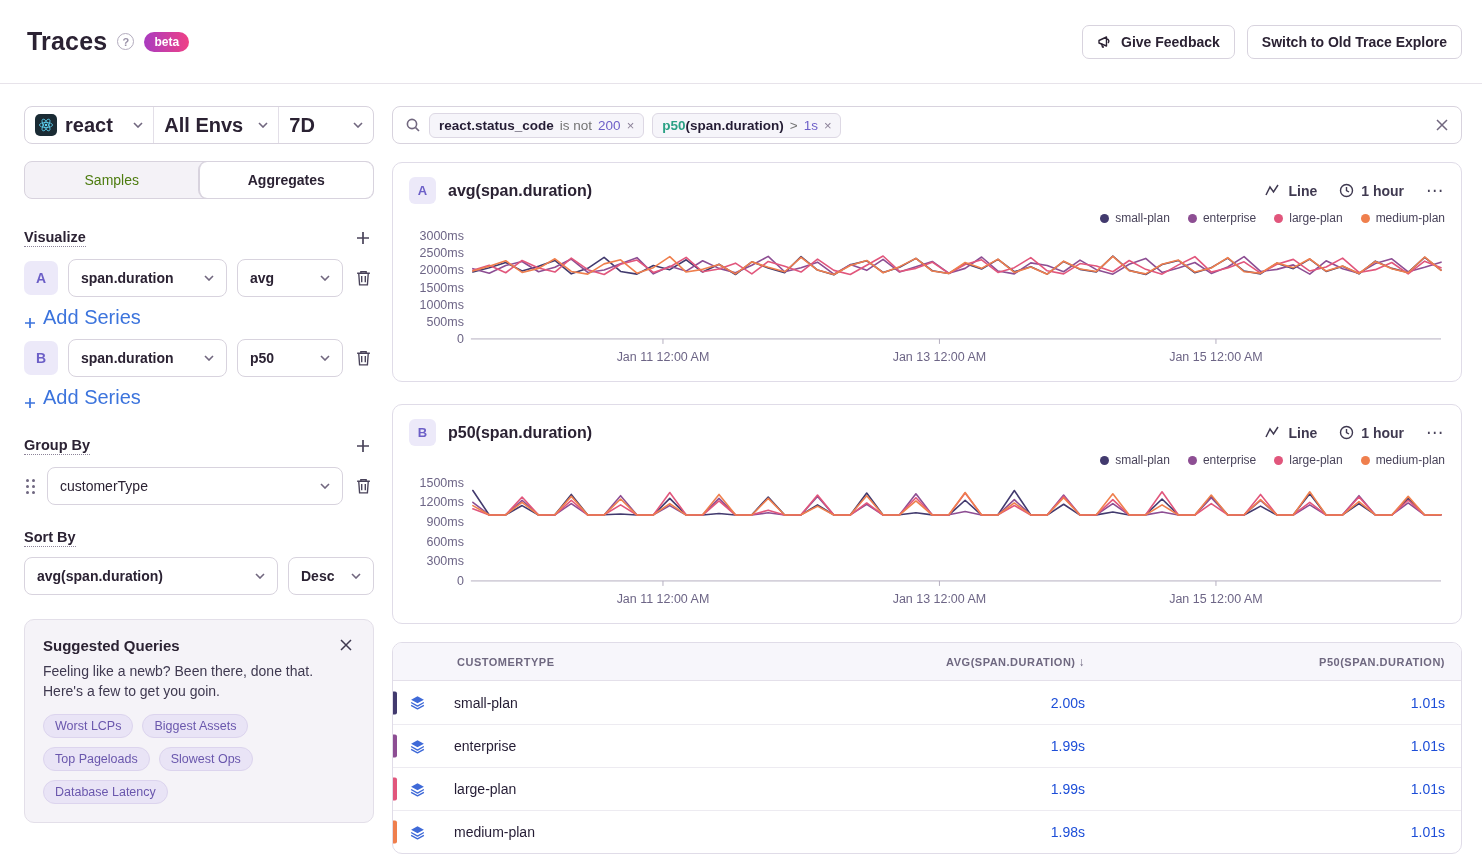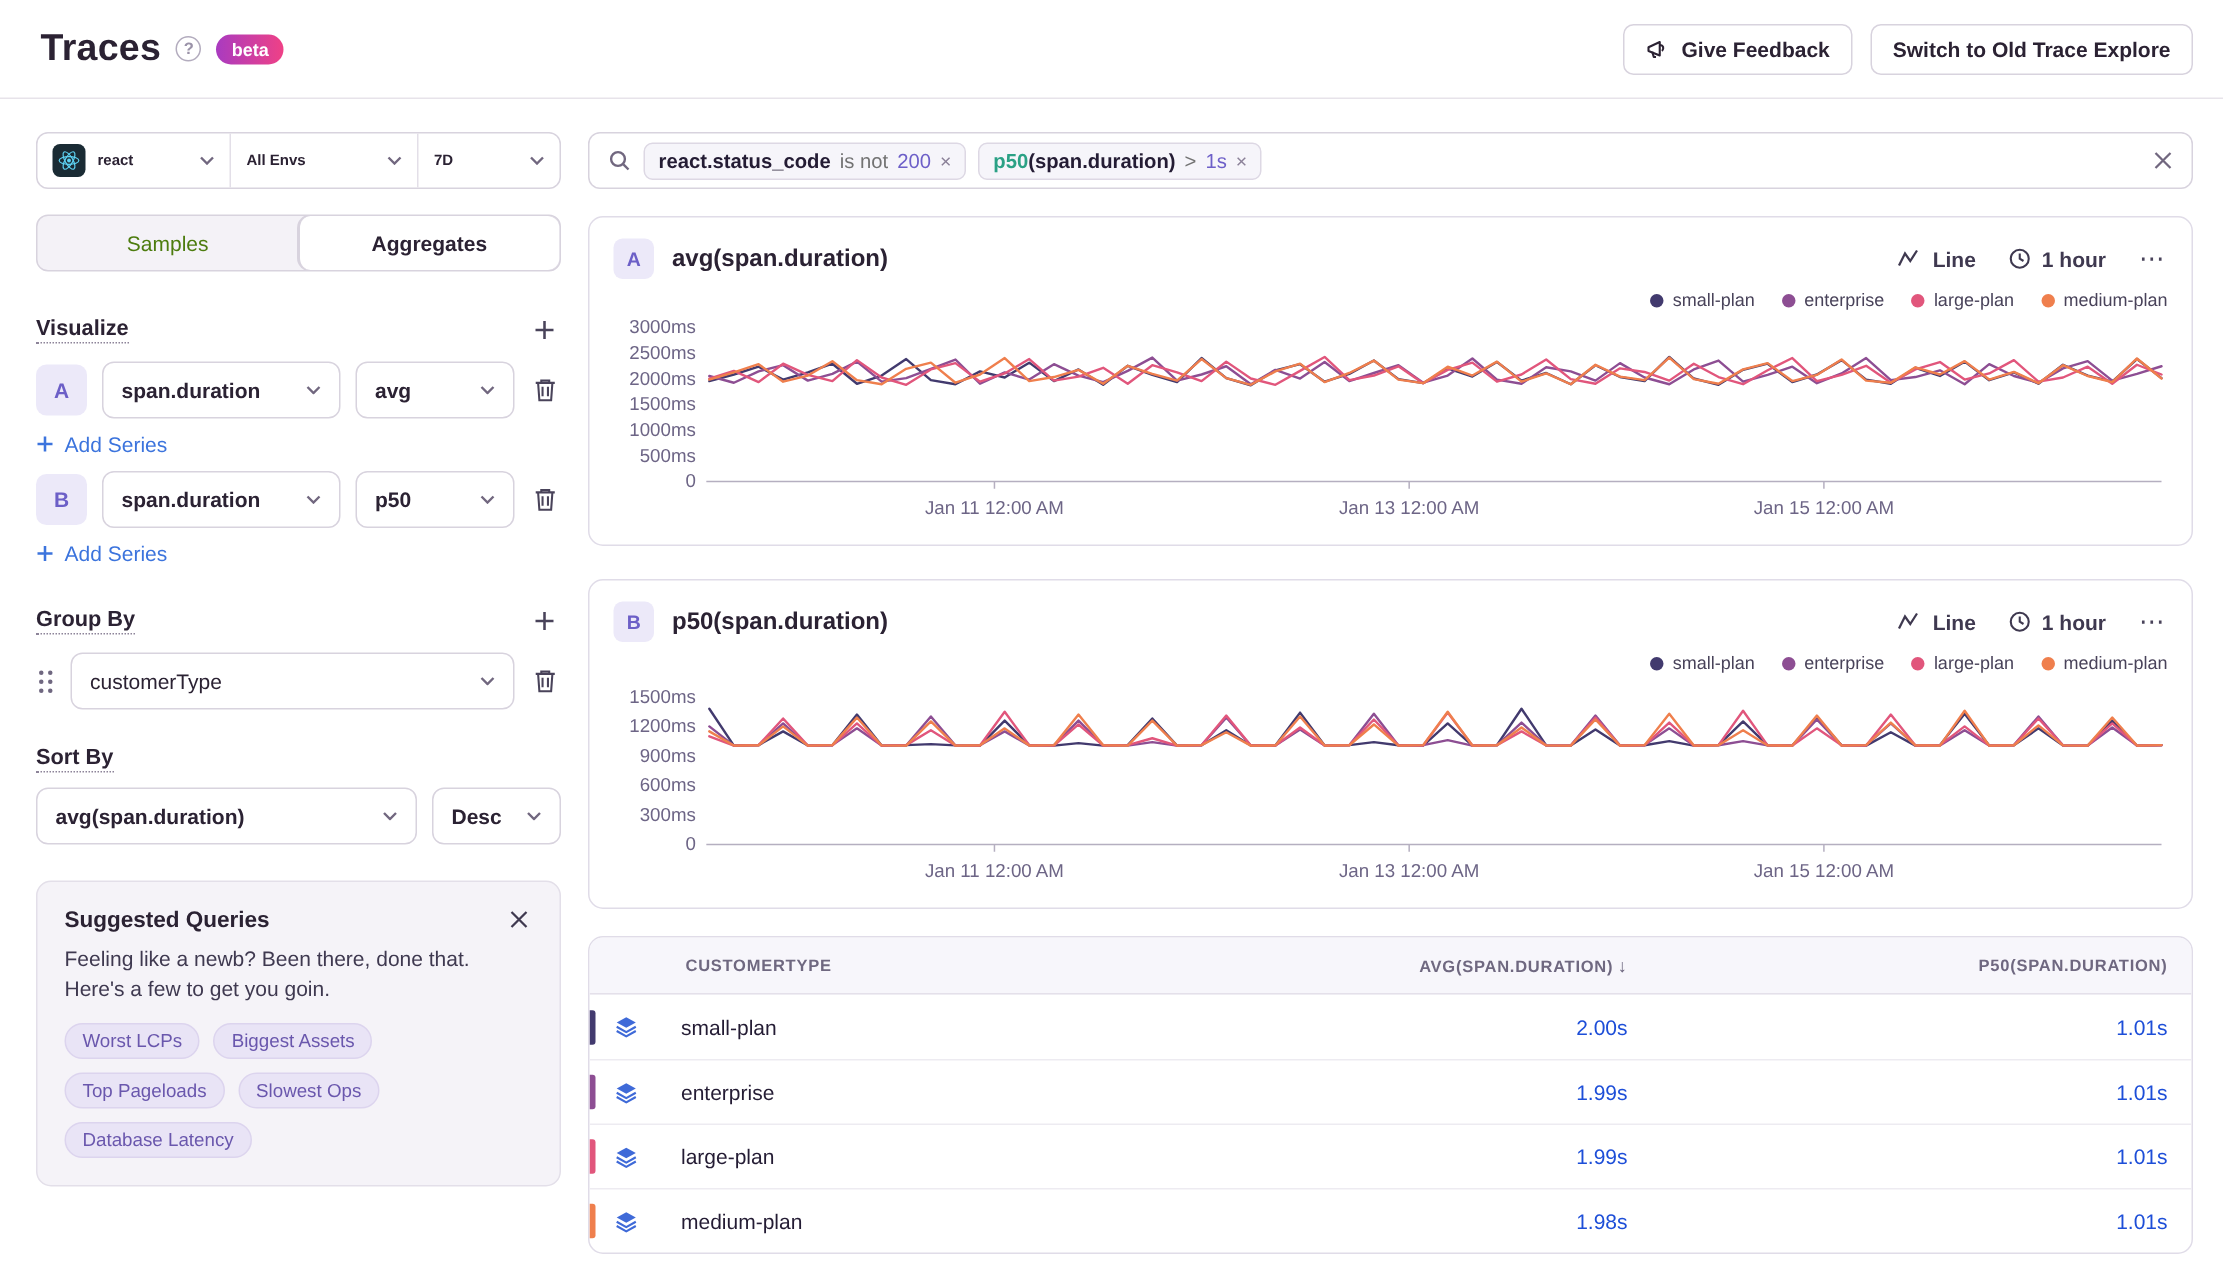--- a/index.html
+++ b/index.html
@@ -1,40 +1,40 @@
 <!DOCTYPE html>
 <html><head>
 <meta charset="utf-8">
 <style>
   * { margin:0; padding:0; box-sizing:border-box; }
   html,body { width:1482px; height:857px; overflow:hidden; background:#fff;
     font-family:"Liberation Sans","DejaVu Sans",sans-serif; color:#2b2233; }
   svg { display:block; }
 
   
-  .app-header { height:66px; display:flex; align-items:center; justify-content:space-between;
+  .app-header { height:84px; display:flex; align-items:center; justify-content:space-between;
     padding:0 20px 0 27px; border-bottom:1px solid #e7e3ea; }
   .hdr-left { display:flex; align-items:center; gap:10px; }
   .page-title { font-size:25px; font-weight:700; letter-spacing:.2px; }
   .help-ic { width:17px; height:17px; border:1.5px solid #b3acbe; border-radius:50%;
     color:#9a92a8; font-size:11px; font-weight:700; display:flex; align-items:center; justify-content:center; }
   .beta-pill { background:linear-gradient(90deg,#a93bc0,#ef4186); color:#fff; font-size:12px;
     font-weight:600; padding:3px 10px; border-radius:20px; }
   .hdr-btn { display:flex; align-items:center; gap:8px; height:34px; padding:0 14px;
     background:#fff; border:1px solid #d8d3de; border-radius:7px; font-size:14px;
     font-weight:700; color:#2b2233; cursor:pointer; }
 
   
   .content { display:flex; padding:22px 20px 0 24px; gap:18px; }
   .sidebar { width:350px; flex:none; }
   .main { flex:1; min-width:0; }
 
   
   .seg-bar { display:flex; height:38px; border:1px solid #d8d3de; border-radius:8px; background:#fff; }
-  .seg { display:flex; align-items:center; gap:8px; padding:0 10px; font-size:10px; font-weight:700;
+  .seg { display:flex; align-items:center; gap:8px; padding:0 10px; font-size:20px; font-weight:700;
     cursor:pointer; }
   .seg + .seg { border-left:1px solid #e3dfe8; }
   .seg .chev { margin-left:auto; }
   .react-chip { width:22px; height:22px; border-radius:5px; background:#1a2b34;
     display:flex; align-items:center; justify-content:center; }
   .chev svg { stroke:#71677f; }
 
   .tabs { margin-top:17px; display:flex; height:38px; border:1px solid #d8d3de;
     border-radius:8px; overflow:hidden; background:#f4f2f7; }
   .tab { flex:1; display:flex; align-items:center; justify-content:center; font-size:14px;
@@ -49,22 +49,22 @@
 
   .series-row { display:flex; align-items:center; gap:10px; margin-top:10px; }
   .series-badge { width:34px; height:34px; flex:none; border-radius:7px; background:#ece9f9;
     color:#6c5fc7; font-weight:700; font-size:14px; display:flex; align-items:center; justify-content:center; }
   .select { height:38px; display:flex; align-items:center; justify-content:space-between; gap:8px;
     border:1px solid #d8d3de; border-radius:8px; background:#fff; padding:0 12px;
     font-size:14px; font-weight:700; cursor:pointer; }
   .sel-field { flex:1; min-width:0; }
   .sel-agg { width:106px; flex:none; }
   .icon-btn { background:none; border:none; cursor:pointer; color:#49435a; padding:2px; display:flex; }
-  .add-series { display:flex; align-items:center; gap:7px; margin-top:9px; color:#3c74dd;
-    font-size:14px; font-weight:500; cursor:pointer; width:fit-content; }
+  .add-series { display:flex; align-items:flex-end; gap:7px; margin-top:9px; color:#3c74dd;
+    font-size:20px; font-weight:500; cursor:pointer; width:fit-content; }
   .drag-handle { display:grid; grid-template-columns:3px 3px; gap:3px; cursor:grab; padding:2px; }
   .drag-handle i { width:3px; height:3px; border-radius:50%; background:#6f6780; }
 
   .sort-row { display:flex; gap:10px; margin-top:10px; }
   .sel-sort { flex:1; }
   .sel-desc { width:86px; flex:none; }
 
   .sugg-card { margin-top:24px; background:#f5f3f8; border:1px solid #e3dfe9; border-radius:10px;
     padding:16px 18px 18px; }
   .sugg-head { display:flex; align-items:center; justify-content:space-between; }

